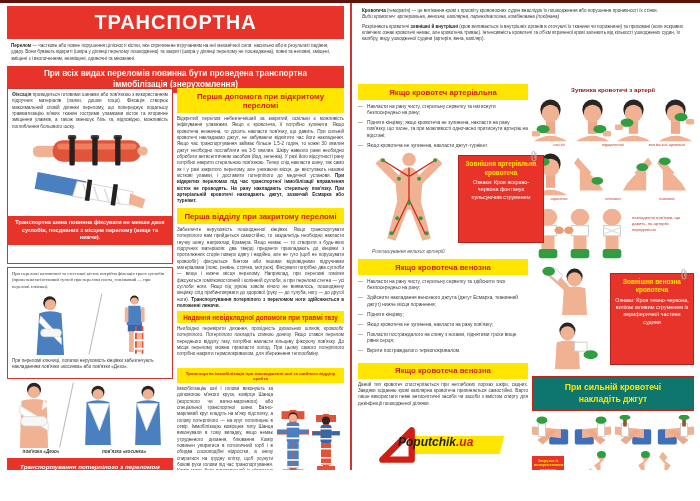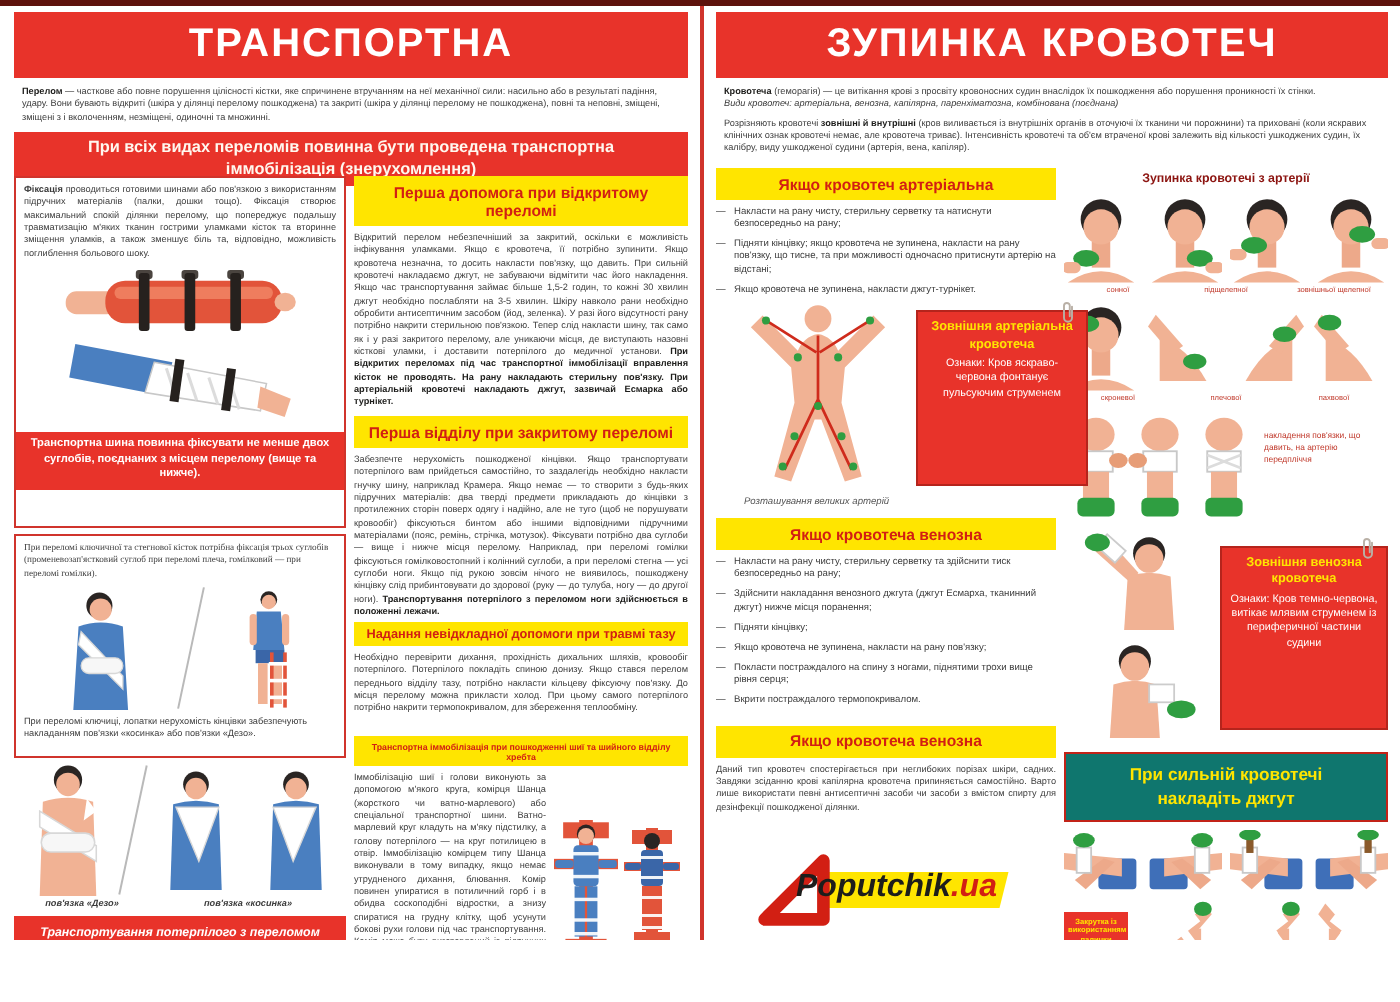--- a/index.html
+++ b/index.html
@@ -59,21 +59,21 @@
   .sign-box { position:absolute; background:#e8332a; border:1px solid #b5241c; padding:4px 4px; z-index:5; }
   .sign-box .sbt { color:#ffe500; font-weight:bold; font-size:6.4px; line-height:1.3; text-align:center; }
   .sign-box .sbx { color:#fff; font-size:5.4px; line-height:1.35; text-align:center; margin-top:2px; }
   .clip { position:absolute; top:-6px; right:5px; width:8px; height:13px; }
 
   .cap-it { font-size:4.8px; color:#555; text-align:center; font-style:italic; margin-top:2px; }
 
   .logo { position:relative; height:44px; margin-top:8px; }
   .logo-tri { position:absolute; left:18px; top:2px; width:42px; height:38px; }
   .logo-bar { position:absolute; left:52px; top:12px; width:92px; height:18px; background:#ffe500; transform:skewX(-14deg); }
-  .logo-text { position:absolute; left:40px; top:11px; font-weight:bold; font-style:italic; font-size:16px; color:#1d1d1b; }
+  .logo-text { position:absolute; left:40px; top:11px; font-weight:bold; font-style:italic; font-size:12px; color:#1d1d1b; }
   .logo-text .tld { color:#d21f13; }
 
   .stop-title { font-size:6.2px; font-weight:bold; color:#8c1410; text-align:center; margin-top:2px; }
   .headgrid { display:flex; justify-content:space-between; margin-top:3px; }
   .headcapt { display:flex; justify-content:space-between; margin-top:1px; }
   .headcapt span { flex:1; text-align:center; font-size:3.8px; color:#c0392b; }
 
   .wristrow { display:flex; align-items:flex-start; margin-top:6px; }
   .wrist-note { font-size:4.2px; line-height:1.4; color:#c0392b; width:58px; margin-left:4px; margin-top:8px; }
 
@@ -253,21 +253,20 @@
                 <rect x="16" y="86" width="24" height="3"></rect>
                 <rect x="16" y="98" width="24" height="3"></rect>
               </g>
           </svg>
         </div>
       </div>
     </div>
   </div>
 
   <div class="half half-right">
-    <div class="title-banner">ЗУПИНКА КРОВОТЕЧ</div>
 
     <div class="small intro">
       <b>Кровотеча</b><span> (геморагія) — це витікання крові з просвіту кровоносних судин внаслідок їх пошкодження або порушення проникності їх стінки.</span><br>
       <i>Види кровотеч: артеріальна, венозна, капілярна, паренхіматозна, комбінована (поєднана)</i>
     </div>
     <div class="small intro" style="margin-top:3px;">
       <span>Розрізняють кровотечі </span><b>зовнішні й внутрішні</b><span> (кров виливається із внутрішніх органів в оточуючі їх тканини чи порожнини) та приховані (коли яскравих клінічних ознак кровотечі немає, але кровотеча триває). Інтенсивність кровотечі та об'єм втраченої крові залежить від кількості ушкоджених судин, їх калібру, виду ушкодженої судини (артерія, вена, капіляр).</span>
     </div>
 
     <div class="sub-rl">

